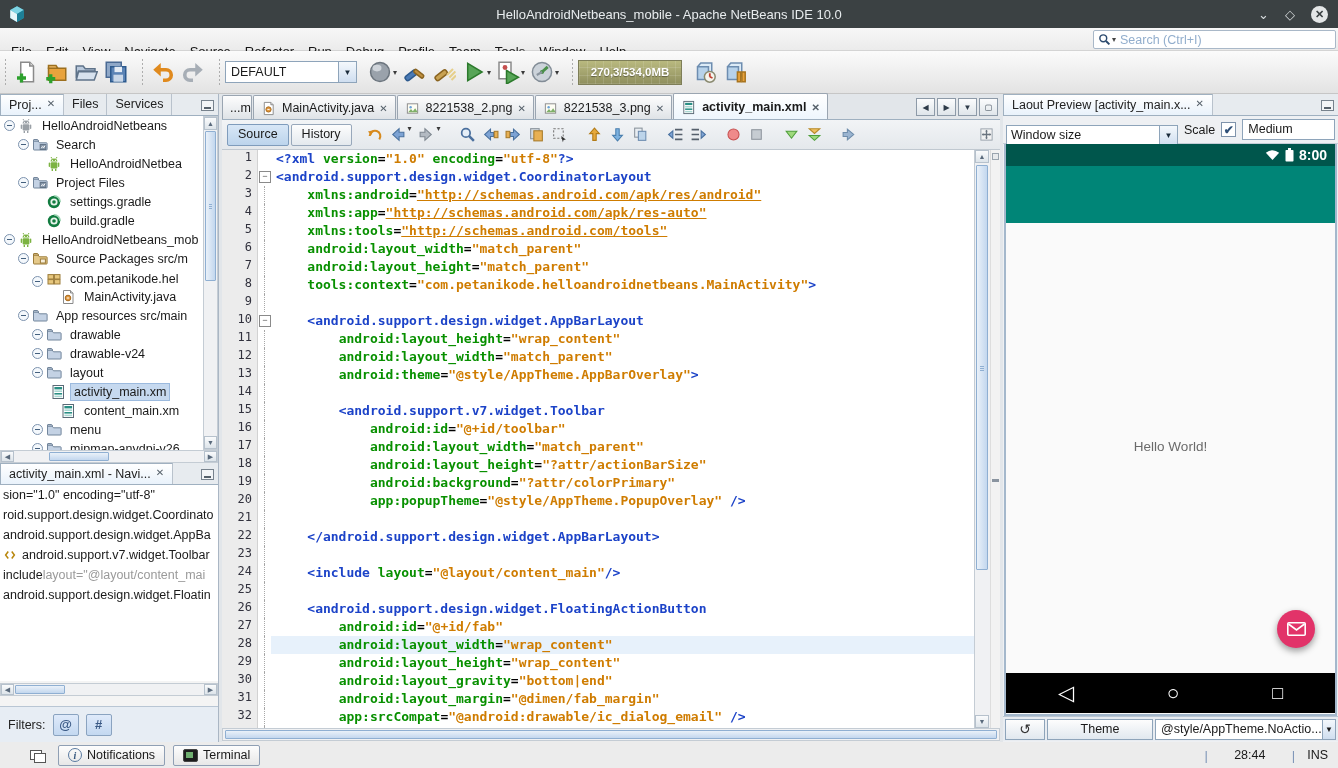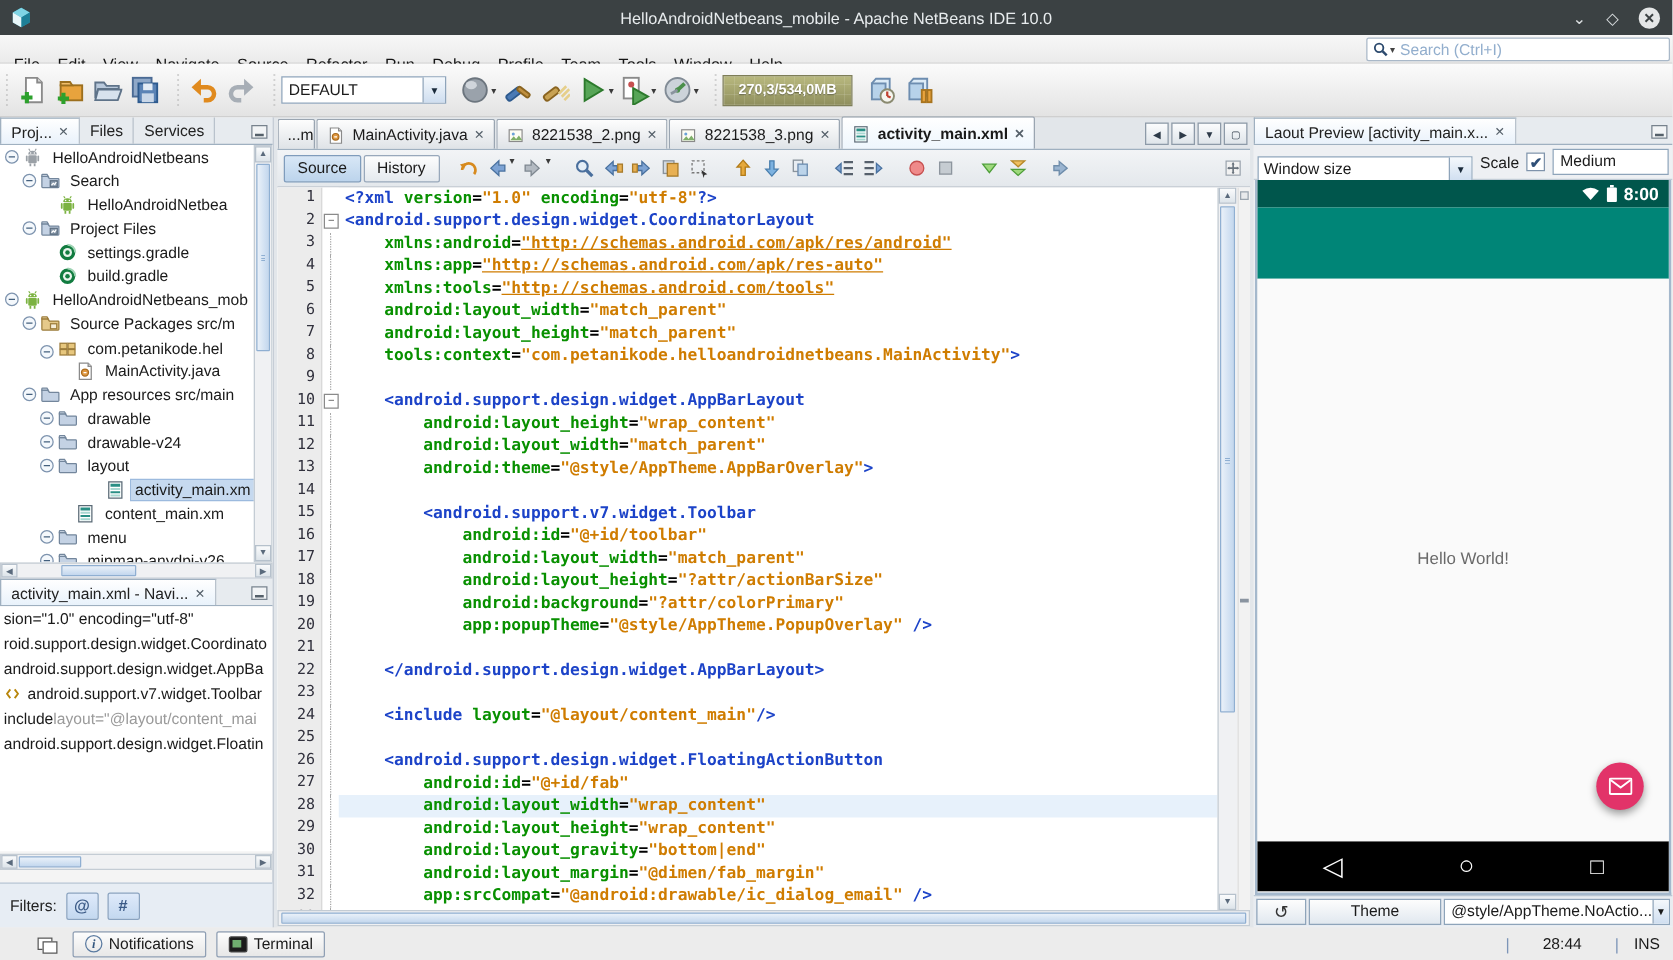--- a/index.html
+++ b/index.html
@@ -41,21 +41,21 @@
 
   
   .main { position:absolute; left:0; top:94px; width:1338px; height:648px; }
   .panel-left { position:absolute; left:0; top:0; width:219px; height:648px; background:#f4f4f4; border-right:1px solid #aab6c4; }
   .panel-center { position:absolute; left:222px; top:0; width:778px; height:648px; }
   .panel-right { position:absolute; left:1003px; top:0; width:335px; height:648px; background:#eef0f3; }
   .vsplit { position:absolute; top:0; width:3px; height:648px; background:#e2e6ea; }
 
   
   .tabrow { height:22px; background:#e7ebef; border-bottom:1px solid #9fb0c0; display:flex; align-items:flex-end; }
-  .ptab { height:21px; padding:3px 8px 2px 8px; font-size:12.5px; color:#222; border-right:1px solid #b9c2cc; display:flex; gap:5px; align-items:center; }
+  .ptab { height:21px; padding:3px 8px 2px 8px; font-size:12.5px; color:#222; border-right:1px solid #b9c2cc; display:flex; gap:5px; align-items:flex-start; }
   .ptab.active { background:linear-gradient(#ffffff,#e9f2fb); border-top:1px solid #9fb0c0; border-left:1px solid #9fb0c0; font-weight:normal; }
   .xbtn { font-size:10px; color:#55606a; }
   .minbtn { margin-left:auto; margin-right:4px; margin-bottom:4px; width:13px; height:11px; border:1px solid #77828d; background:#f2f4f6; position:relative; }
   .minbtn::after { content:""; position:absolute; left:2px; right:2px; bottom:1px; height:2px; background:#55606a; }
 
   
   .treewrap { position:absolute; left:0; top:22px; width:218px; height:334px; background:#fff; overflow:hidden; }
   .tree { position:absolute; left:0; top:0; width:203px; }
   .trow { height:19px; display:flex; align-items:center; white-space:nowrap; font-size:12.5px; }
   .trow .knob { width:11px; height:11px; border:1px solid #7d93ae; border-radius:50%; background:#f4f8fc; position:relative; flex:none; margin-right:3px; }
@@ -513,21 +513,21 @@
           <div class="trow" style="padding-left: 32px;">
             <span class="knob"></span>
             <span class="ticon">
               <svg width="16" height="16" viewBox="0 0 16 16">
                 <path d="M1.5 4 h4.6 l1.4 1.8 h7 a.6.6 0 0 1 .6.6 v6 a.6.6 0 0 1 -.6.6 h-12.4 a.6.6 0 0 1 -.6-.6 z" fill="#c4d2e4" stroke="#73869c"></path>
                 <path d="M1.5 4 v-1 a.5.5 0 0 1 .5-.5 h3.6 l1 1.5z" fill="#dbe5f0" stroke="#73869c"></path>
               </svg>
             </span>
             <span class="tlabel">layout</span>
           </div>
-          <div class="trow selected" style="padding-left: 70px; align-items: center;">
+          <div class="trow selected" style="padding-left: 36px; align-items: center;">
             <span class="spacer"></span>
             <span class="ticon">
               <svg width="16" height="16" viewBox="0 0 16 16">
                 <rect x="3" y="1.5" width="10.5" height="13" fill="#fff" stroke="#5a6a76"></rect>
                 <rect x="4.4" y="3" width="7.7" height="2.4" fill="#2a8f85"></rect>
                 <rect x="4.4" y="6.4" width="7.7" height="1.6" fill="#a9d8d2"></rect>
                 <rect x="4.4" y="9" width="7.7" height="1.6" fill="#2a8f85"></rect>
                 <rect x="4.4" y="11.6" width="7.7" height="1.6" fill="#a9d8d2"></rect>
               </svg>
             </span>

